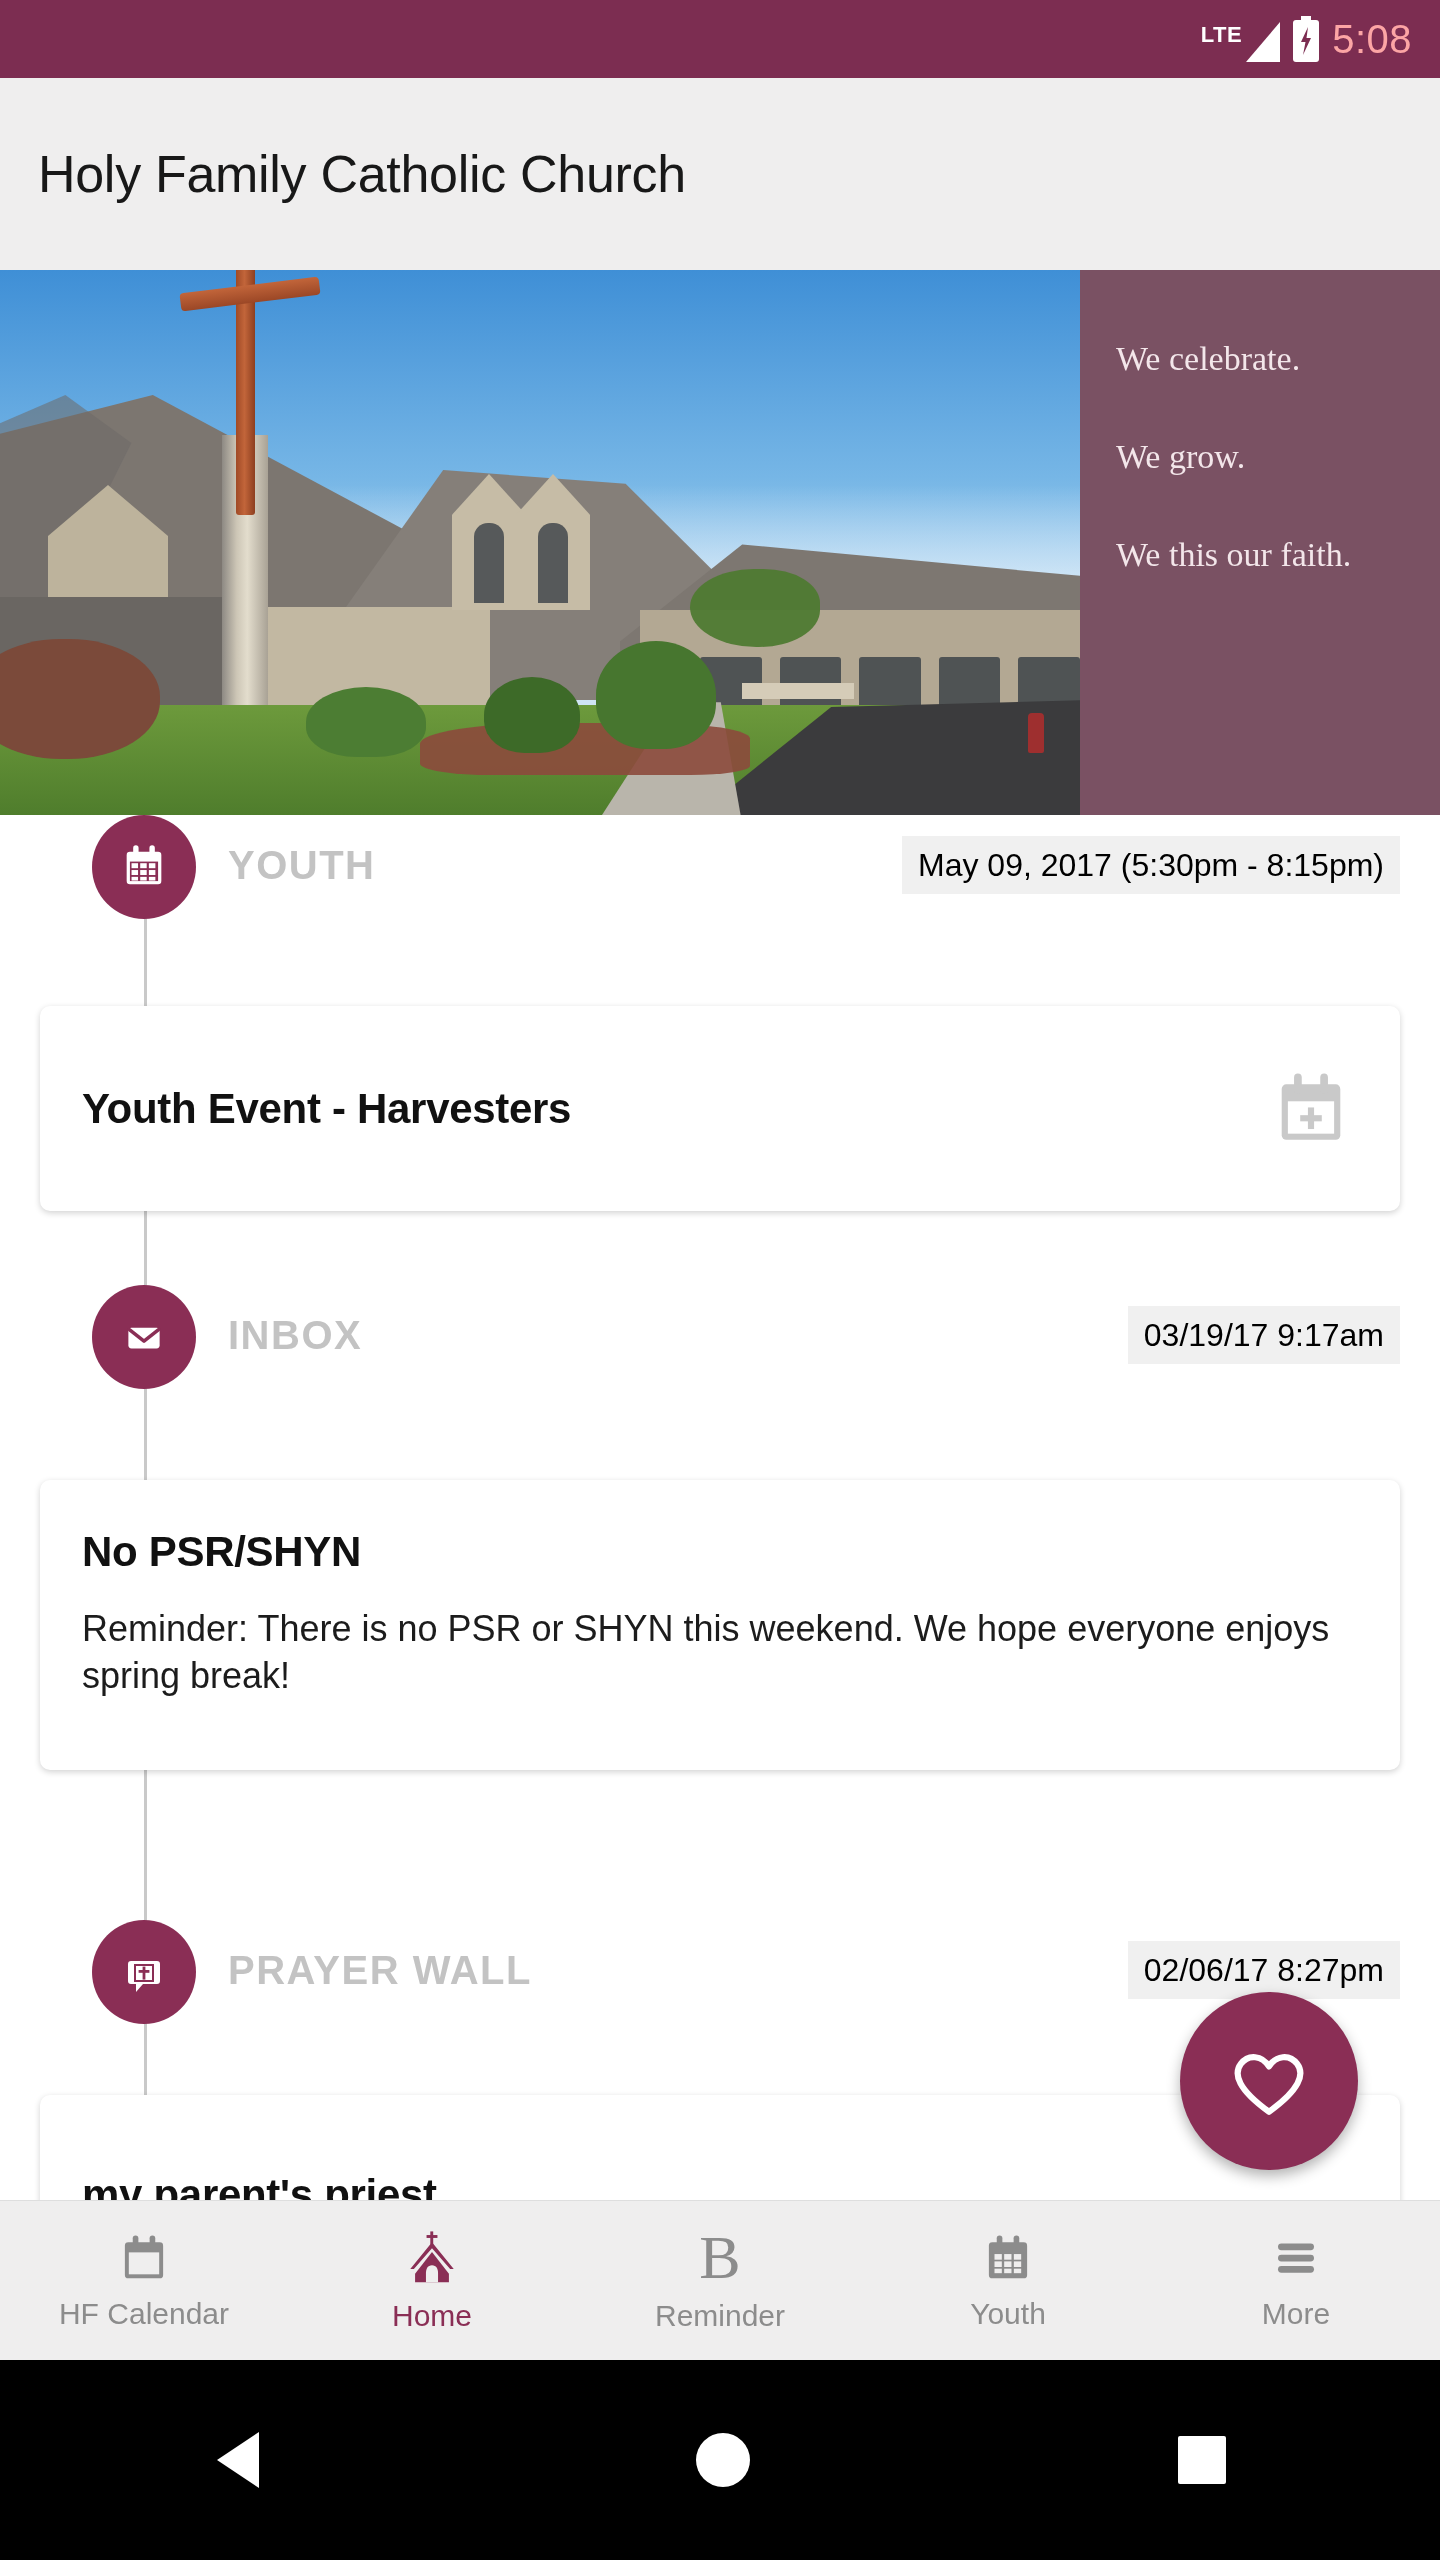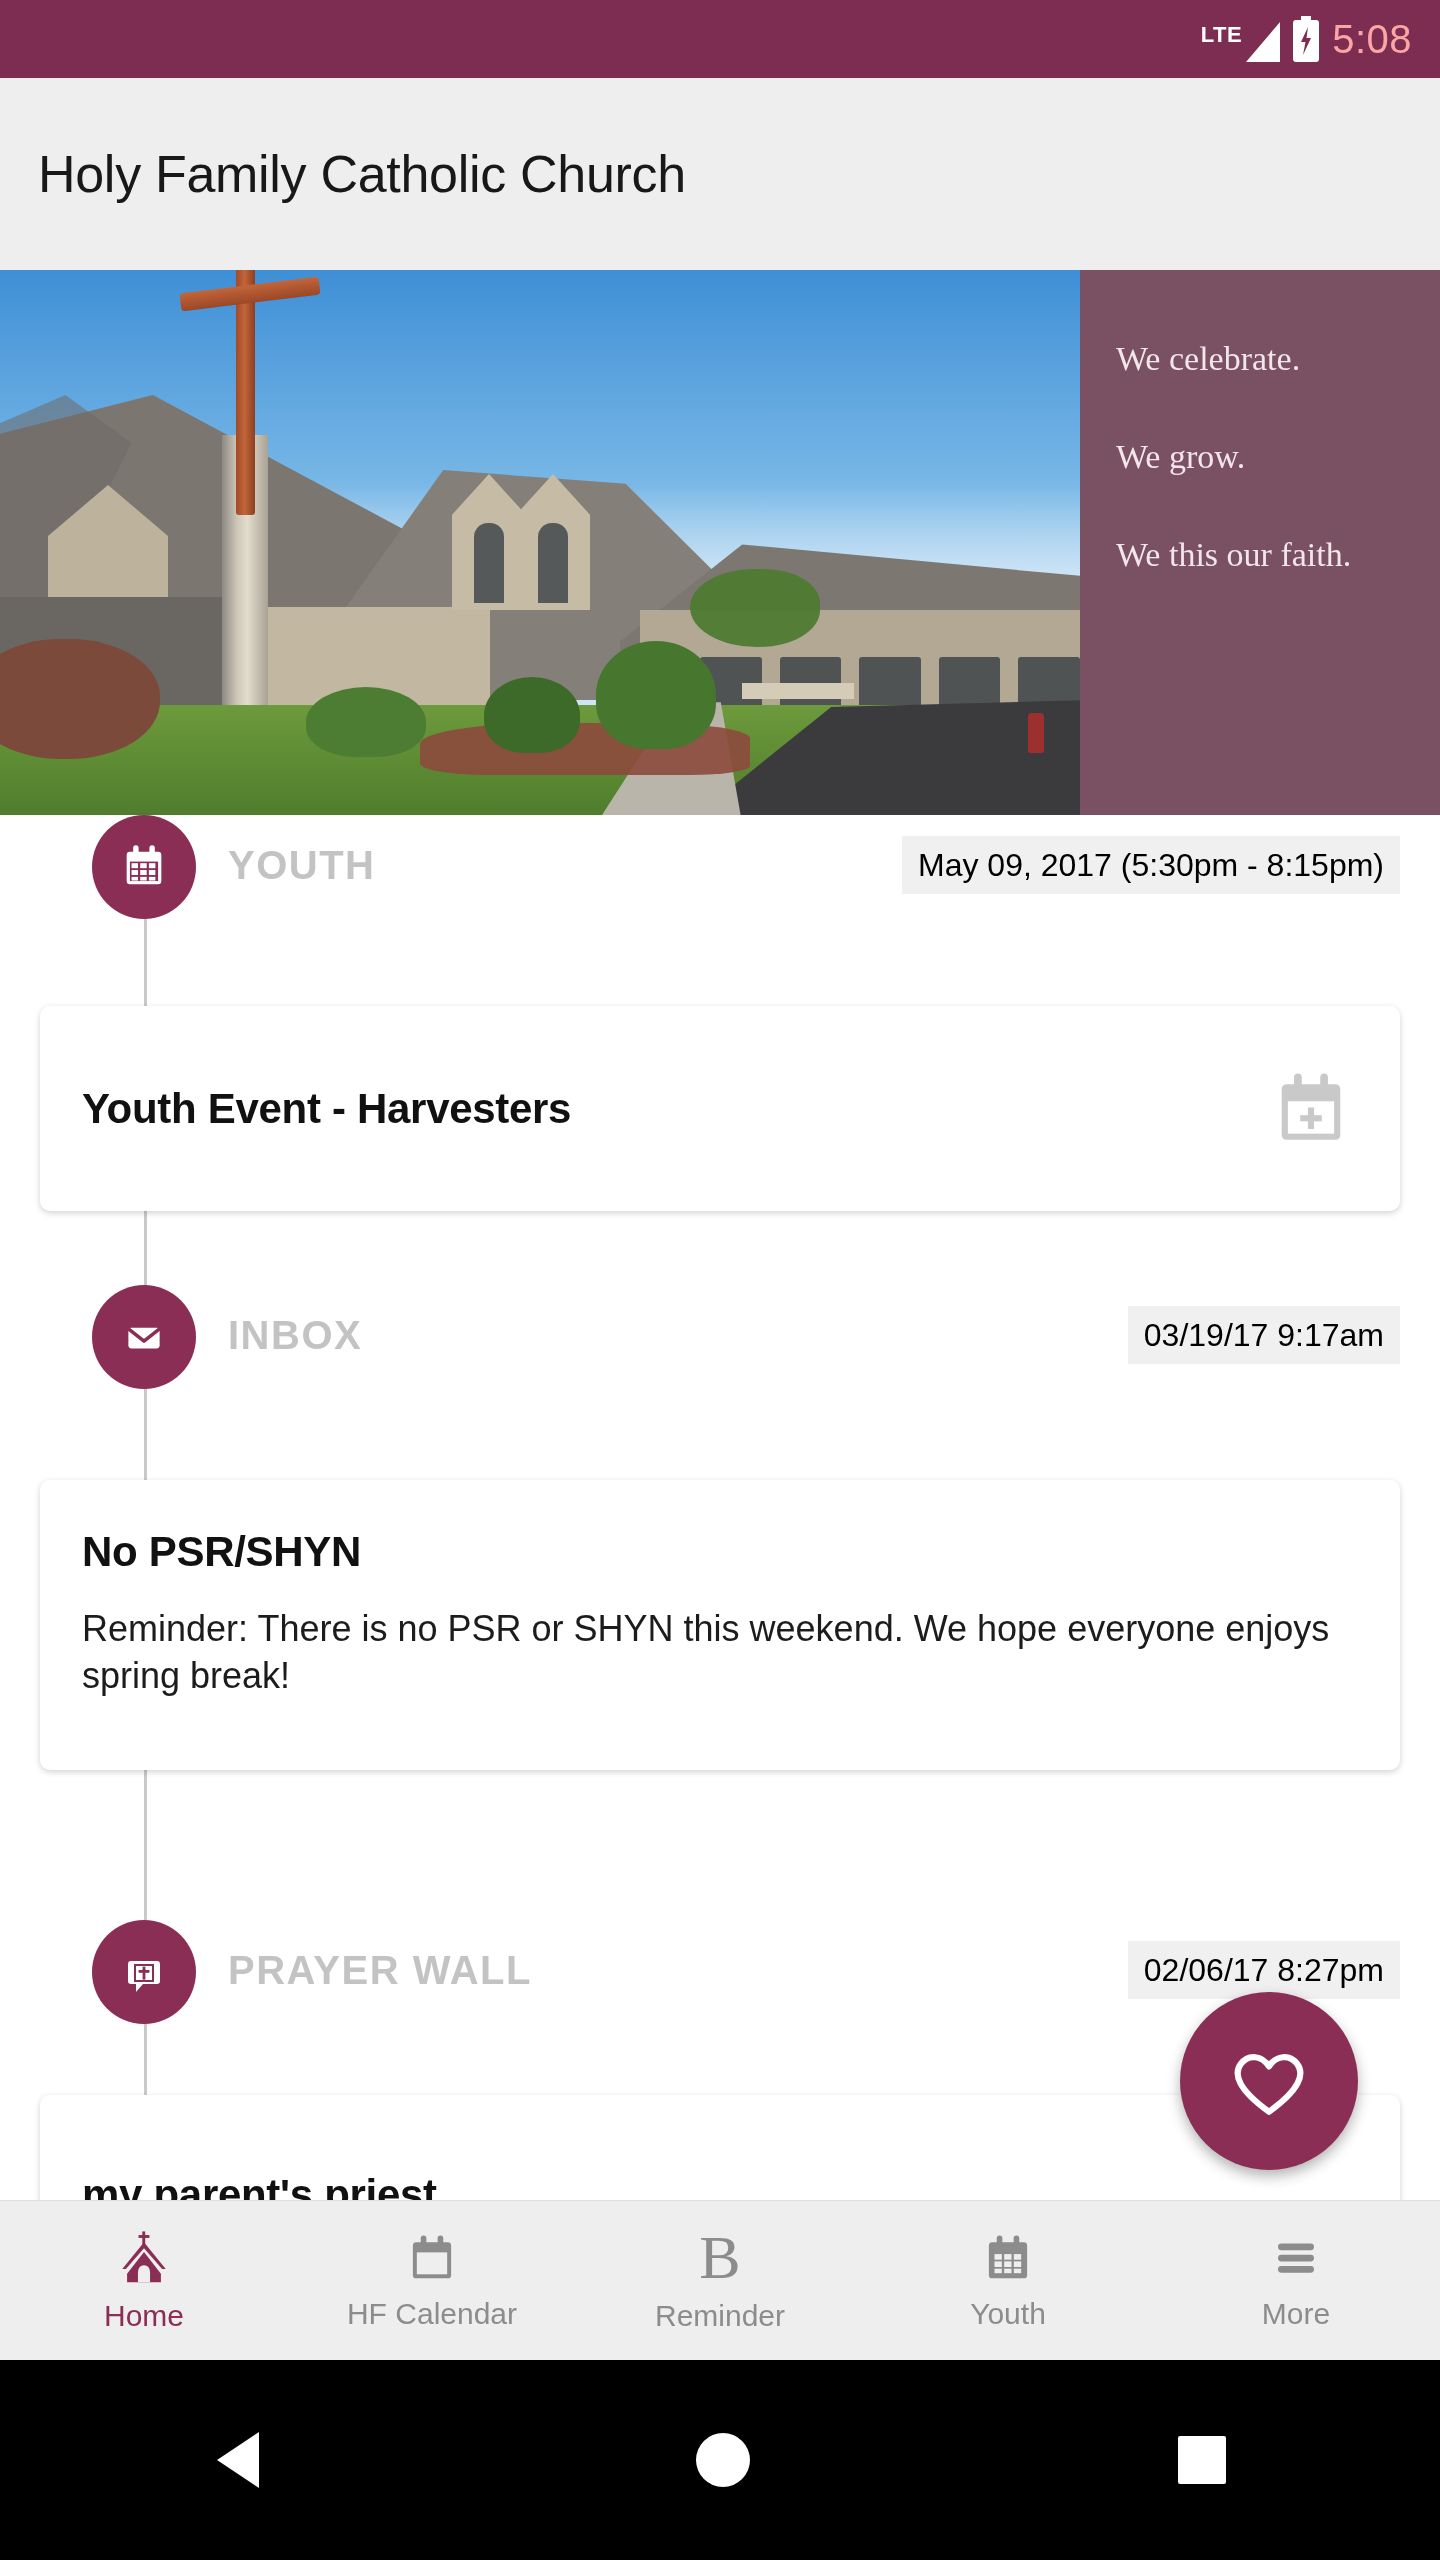--- a/index.html
+++ b/index.html
@@ -264,39 +264,39 @@
   </div>
 
   <div class="fab">
     <svg viewBox="0 0 48 44" width="82" height="76">
       <path d="M24 40 C6 27 3 18 7.5 12 C12 6 20 7 24 13.5 C28 7 36 6 40.5 12 C45 18 42 27 24 40 Z" fill="none" stroke="#ffffff" stroke-width="3.6" stroke-linejoin="round"></path>
     </svg>
   </div>
 
   <div class="bottomnav">
 
+    <div class="navitem">
+      <svg viewBox="0 0 48 48" width="54" height="54">
+        <rect x="7" y="10" width="34" height="32" rx="3" fill="#8c8c8c"></rect>
+        <rect x="14" y="4" width="5" height="12" rx="2.5" fill="#8c8c8c"></rect>
+        <rect x="29" y="4" width="5" height="12" rx="2.5" fill="#8c8c8c"></rect>
+        <rect x="10.5" y="19" width="27" height="19.5" fill="#efeeee"></rect>
+      </svg>
+      <span class="navlabel">HF Calendar</span>
+    </div>
+
     <div class="navitem active">
       <svg viewBox="0 0 48 48" width="58" height="58">
         <rect x="22.6" y="2" width="2.4" height="11" fill="#8a2e55"></rect>
         <rect x="19.5" y="5" width="9" height="2.4" fill="#8a2e55"></rect>
         <path d="M24 11 L42 33 L39 33 L24 16 L9 33 L6 33 Z" fill="#8a2e55"></path>
         <path d="M24 19 L38 37 L38 44 L10 44 L10 37 Z" fill="#8a2e55"></path>
         <path d="M24 30 C20.5 30 19 33 19 36.5 L19 44 L29 44 L29 36.5 C29 33 27.5 30 24 30 Z" fill="#efeeee"></path>
       </svg>
       <span class="navlabel">Home</span>
-    </div>
-
-    <div class="navitem">
-      <svg viewBox="0 0 48 48" width="54" height="54">
-        <rect x="7" y="10" width="34" height="32" rx="3" fill="#8c8c8c"></rect>
-        <rect x="14" y="4" width="5" height="12" rx="2.5" fill="#8c8c8c"></rect>
-        <rect x="29" y="4" width="5" height="12" rx="2.5" fill="#8c8c8c"></rect>
-        <rect x="10.5" y="19" width="27" height="19.5" fill="#efeeee"></rect>
-      </svg>
-      <span class="navlabel">HF Calendar</span>
     </div>
 
     <div class="navitem">
       <span style="font-family:'Liberation Serif',serif; font-size:62px; color:#8c8c8c; line-height:0.95;">B</span>
       <span class="navlabel">Reminder</span>
     </div>
 
     <div class="navitem">
       <svg viewBox="0 0 48 48" width="54" height="54">
         <rect x="7" y="10" width="34" height="32" rx="3" fill="#8c8c8c"></rect>

